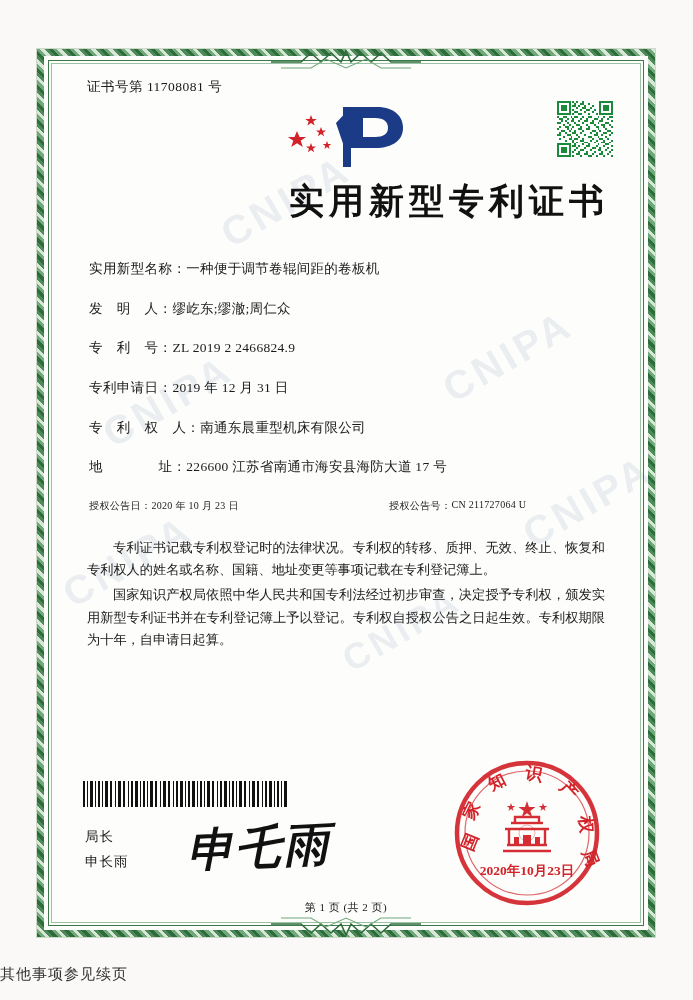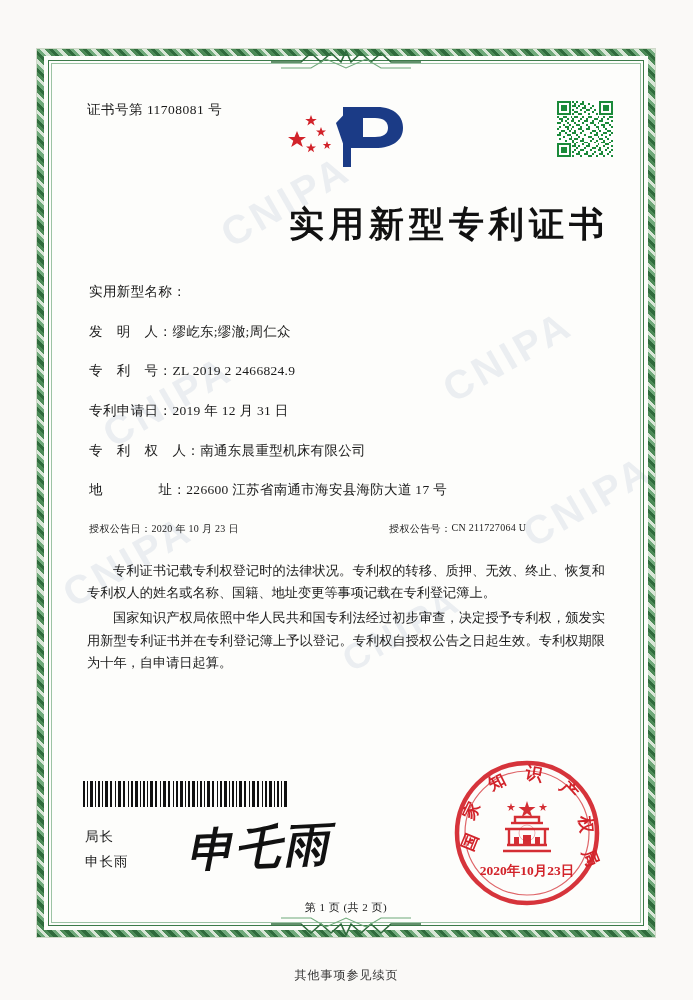--- a/index.html
+++ b/index.html
@@ -87,21 +87,21 @@
   .wm2 { left: 400px; top: 285px; }
   .wm3 { left: 60px;  top: 330px; }
   .wm4 { left: 480px; top: 430px; }
   .wm5 { left: 20px;  top: 490px; }
   .wm6 { left: 300px; top: 560px; font-size: 36px;}
 
   
   .content {
     position: absolute;
     left: 0; top: 0; right: 0; bottom: 0;
-    padding: 38px 46px 0 46px;
+    padding: 15px 46px 0 46px;
   }
 
   .cert-no {
     font-size: 13.5px;
     letter-spacing: 0.5px;
     margin-top: 14px;
     margin-left: 4px;
   }
 
   
@@ -212,22 +212,21 @@
     bottom: 22px;
     text-align: center;
     font-size: 11px;
     letter-spacing: 0.5px;
   }
 
   .footer-note {
     position: absolute;
     left: 0; right: 0;
     bottom: 16px;
-    text-align: center;
-    font-size: 12px;
+    font-size: 15px;
     color: #333;
     letter-spacing: 1px;
   }
 </style>
 </head>
 <body>
 
 <div id="certificate">
 
   <div class="watermark wm1">CNIPA</div>
@@ -457,20 +456,21 @@
     </div>
 
     <div class="cert-no">证书号第 11708081 号</div>
 
     <div class="title">实用新型专利证书</div>
 
     <div class="fields">
 
       <div class="field-row">
         <span class="field-label">实用新型名称：</span>
+        <span class="field-value">一种便于调节卷辊间距的卷板机</span>
       </div>
 
       <div class="field-row">
         <span class="field-label">发　明　人：</span>
         <span class="field-value">缪屹东;缪澈;周仁众</span>
       </div>
 
       <div class="field-row">
         <span class="field-label">专　利　号：</span>
         <span class="field-value">ZL 2019 2 2466824.9</span>

